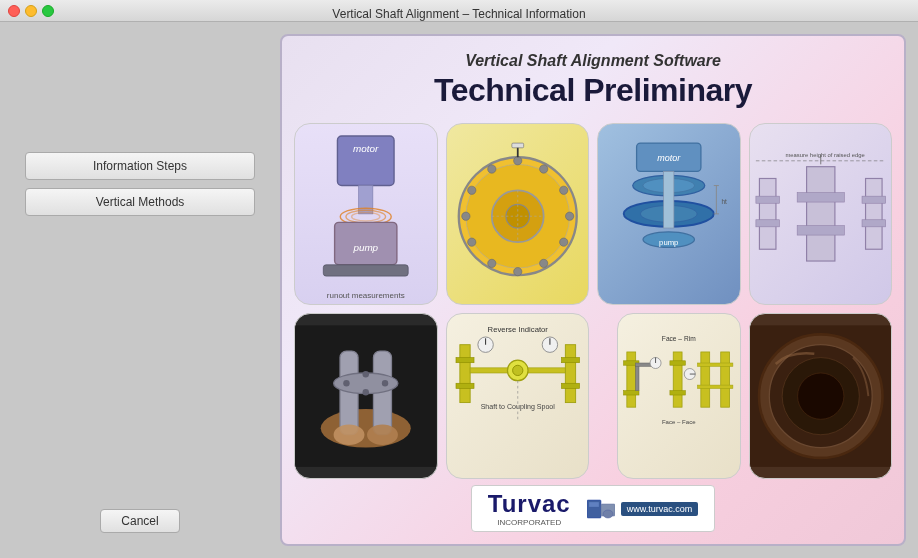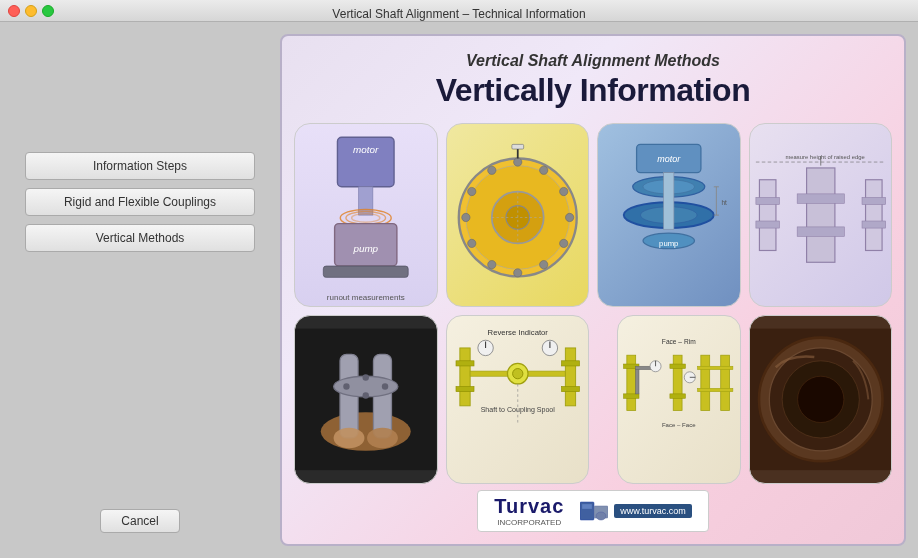--- a/index.html
+++ b/index.html
@@ -221,21 +221,21 @@
       align-items: center;
       justify-content: center;
       gap: 8px;
       margin-top: 6px;
       background: white;
       padding: 4px 16px;
       border-radius: 4px;
       border: 1px solid #ccc;
     }
     .logo-text {
-      font-size: 20px;
+      font-size: 24px;
       font-weight: 900;
       color: #1a1a6a;
       letter-spacing: 1px;
     }
     .logo-sub {
       font-size: 8px;
       color: #555;
       text-align: left;
     }
     .logo-website {
@@ -262,29 +262,28 @@
     <div class="traffic-light tl-green"></div>
   </div>
   <span class="title-bar-title">Vertical Shaft Alignment – Technical Information</span>
 </div>
 
 <div class="main-container">
 
   <div class="sidebar">
 
     <button class="nav-button">Information Steps</button>
-    <button class="nav-button">Rigid and Flexible Couplings</button>
     <button class="nav-button">Vertical Methods</button>
 
     <button class="cancel-button">Cancel</button>
   </div>
 
   <div class="content-panel">
-    <div class="content-title-sub">Vertical Shaft Alignment Methods</div>
-    <div class="content-title-main">Vertically Information</div>
+    <div class="content-title-sub">Vertical Shaft Alignment Software</div>
+    <div class="content-title-main">Technical Preliminary</div>
 
     <div class="image-grid">
 
       <div class="diagram-box diag-1">
         <svg class="svg-diagram" viewBox="0 0 100 120">
 
           <rect x="30" y="5" width="40" height="35" rx="3" fill="#8080c0" stroke="#606090" stroke-width="1"></rect>
           <text x="50" y="16" font-size="7" fill="white" text-anchor="middle" font-style="italic">motor</text>
 
           <rect x="45" y="40" width="10" height="20" fill="#a0a0d0" stroke="#8080b0" stroke-width="0.5"></rect>

